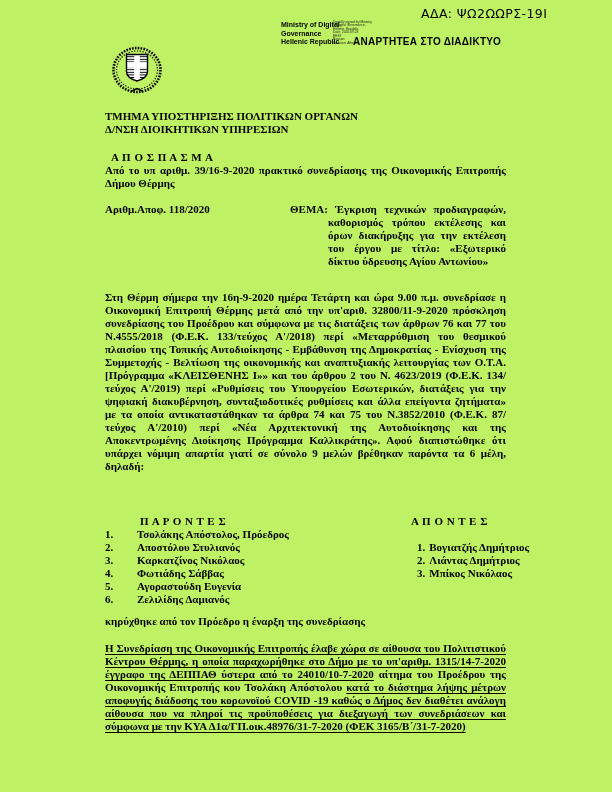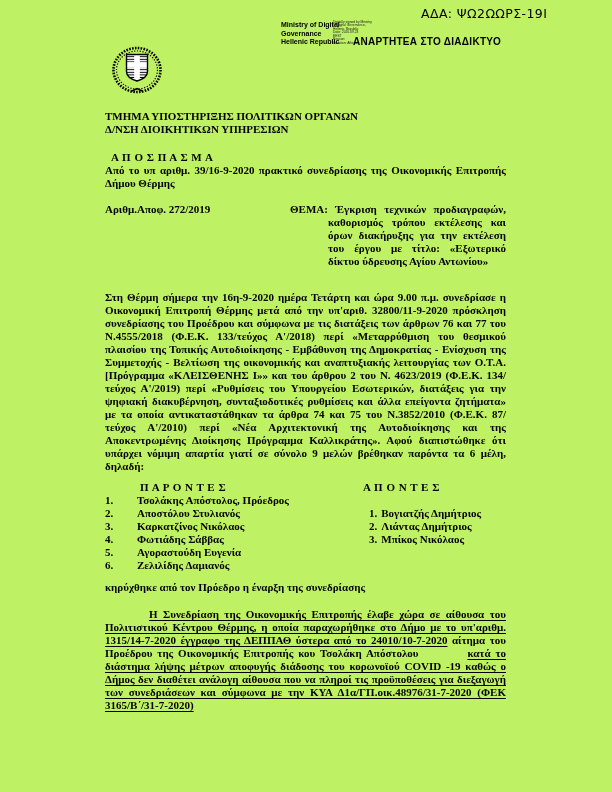--- a/index.html
+++ b/index.html
@@ -71,33 +71,33 @@
   .decision-row { margin-top: 13px; display: flex; align-items: flex-start; }
   .dec-num { width: 185px; flex: none; }
   .thema {
     width: 216px; flex: none;
     text-align: justify;
     padding-left: 38px;
     text-indent: -38px;
   }
   .body-par { margin-top: 23px; }
   
-  .attendance { margin-top: 8px; display: flex; }
+  .attendance { margin-top: 42px; display: flex; gap: 48px; }
   .col-present { width: 232px; flex: none; }
   .col-absent { flex: 1; }
   .att-header-present { margin-left: 35px; letter-spacing: 0.5px; }
   .att-header-absent { margin-left: 26px; letter-spacing: 0.5px; }
   .mrow { display: flex; }
   .mnum { width: 32px; flex: none; }
   .absent-list { margin-top: 13px; margin-left: 32px; }
   .arow { white-space: nowrap; }
   .arow .anum { display: inline-block; margin-right: 4px; }
   .opening { margin-top: 9px; }
   .final { margin-top: 14px; }
-  .u { text-decoration: underline; text-decoration-thickness: 1px; text-underline-offset: 2px; margin-left: 44px; }
+  .u { text-decoration: underline; text-decoration-thickness: 1px; text-underline-offset: 2px; }
 </style>
 </head>
 <body>
 
 <div class="page">
 
   <div class="ada">ΑΔΑ: ΨΩ2ΩΩΡΣ-19Ι</div>
 
   <div class="ministry">
     <div>Ministry of Digital</div>
@@ -141,21 +141,21 @@
 
     <div>
       <div>ΤΜΗΜΑ ΥΠΟΣΤΗΡΙΞΗΣ ΠΟΛΙΤΙΚΩΝ ΟΡΓΑΝΩΝ</div>
       <div>Δ/ΝΣΗ ΔΙΟΙΚΗΤΙΚΩΝ ΥΠΗΡΕΣΙΩΝ</div>
     </div>
 
     <div class="apospasma-title">Α Π Ο Σ Π Α Σ Μ Α</div>
     <p class="intro just">Από το υπ αριθμ. 39/16-9-2020 πρακτικό συνεδρίασης της Οικονομικής Επιτροπής Δήμου Θέρμης</p>
 
     <div class="decision-row">
-      <div class="dec-num">Αριθμ.Αποφ. 272/2019</div>
+      <div class="dec-num">Αριθμ.Αποφ. 118/2020</div>
       <div class="thema"><span>ΘΕΜΑ:</span> <span>Έγκριση τεχνικών προδιαγραφών, καθορισμός τρόπου εκτέλεσης και όρων διακήρυξης για την εκτέλεση του έργου με τίτλο: «Εξωτερικό δίκτυο ύδρευσης Αγίου Αντωνίου»</span></div>
     </div>
 
     <p class="body-par just">Στη Θέρμη σήμερα την 16η-9-2020 ημέρα Τετάρτη και ώρα 9.00 π.μ. συνεδρίασε η Οικονομική Επιτροπή Θέρμης μετά από την υπ'αριθ. 32800/11-9-2020 πρόσκληση συνεδρίασης του Προέδρου και σύμφωνα με τις διατάξεις των άρθρων 76 και 77 του Ν.4555/2018 (Φ.Ε.Κ. 133/τεύχος Α'/2018) περί «Μεταρρύθμιση του θεσμικού πλαισίου της Τοπικής Αυτοδιοίκησης - Εμβάθυνση της Δημοκρατίας - Ενίσχυση της Συμμετοχής - Βελτίωση της οικονομικής και αναπτυξιακής λειτουργίας των Ο.Τ.Α. [Πρόγραμμα «ΚΛΕΙΣΘΕΝΗΣ Ι»» και του άρθρου 2 του Ν. 4623/2019 (Φ.Ε.Κ. 134/τεύχος Α'/2019) περί «Ρυθμίσεις του Υπουργείου Εσωτερικών, διατάξεις για την ψηφιακή διακυβέρνηση, συνταξιοδοτικές ρυθμίσεις και άλλα επείγοντα ζητήματα» με τα οποία αντικαταστάθηκαν τα άρθρα 74 και 75 του Ν.3852/2010 (Φ.Ε.Κ. 87/τεύχος Α'/2010) περί «Νέα Αρχιτεκτονική της Αυτοδιοίκησης και της Αποκεντρωμένης Διοίκησης  Πρόγραμμα Καλλικράτης». Αφού διαπιστώθηκε ότι υπάρχει νόμιμη απαρτία γιατί σε σύνολο 9 μελών βρέθηκαν παρόντα τα 6 μέλη, δηλαδή:</p>
 
     <div class="attendance">
       <div class="col-present">
         <div class="att-header-present">Π Α Ρ Ο Ν Τ Ε Σ</div>
         <div class="mrow">
             <span class="mnum">1.</span>

